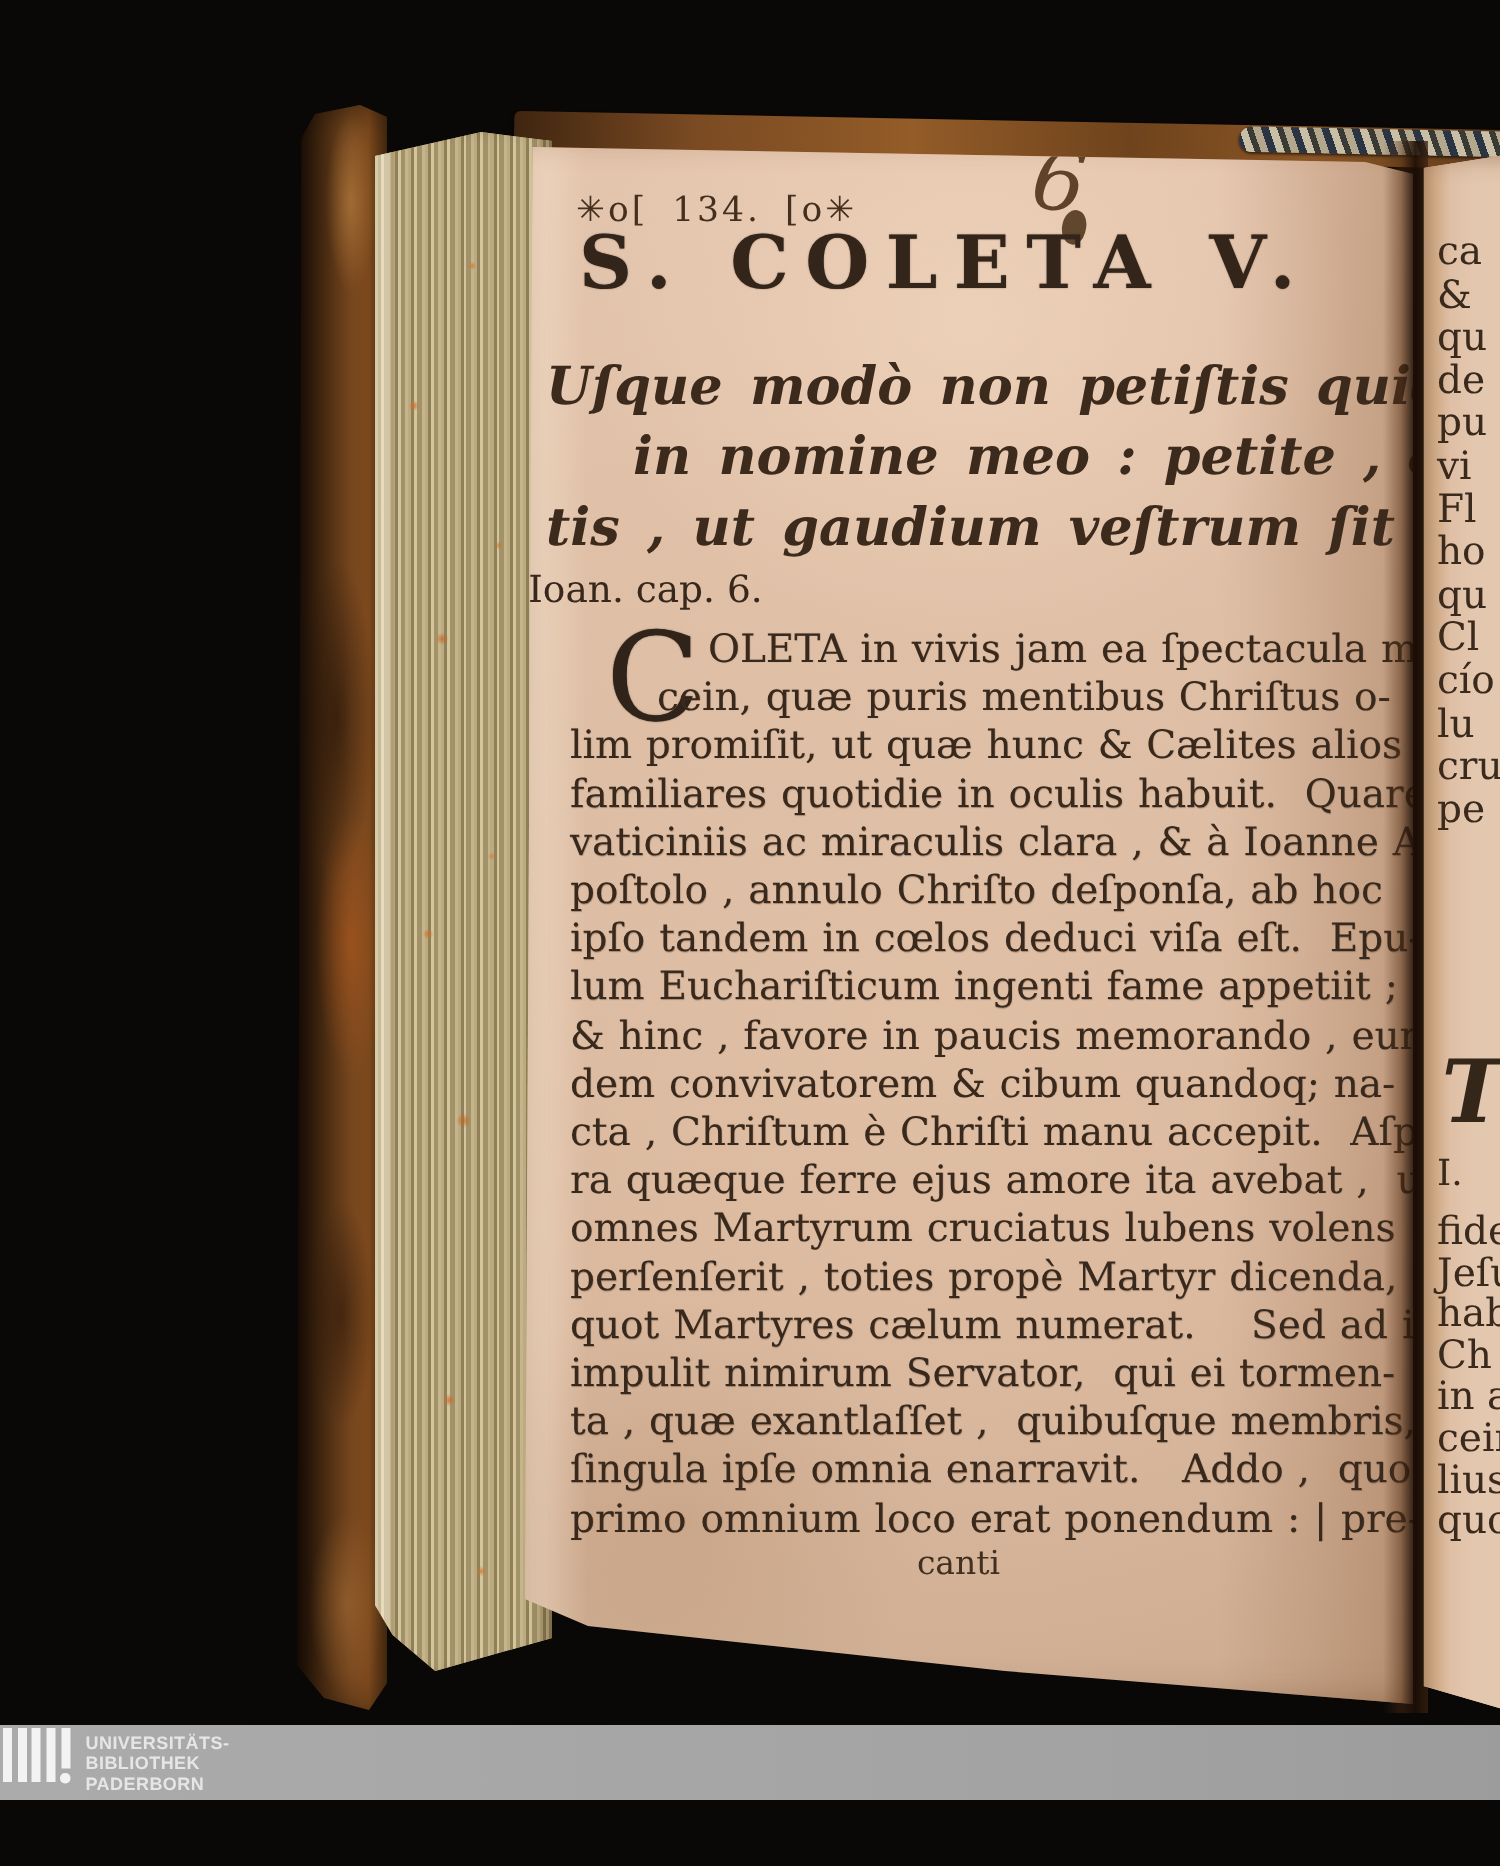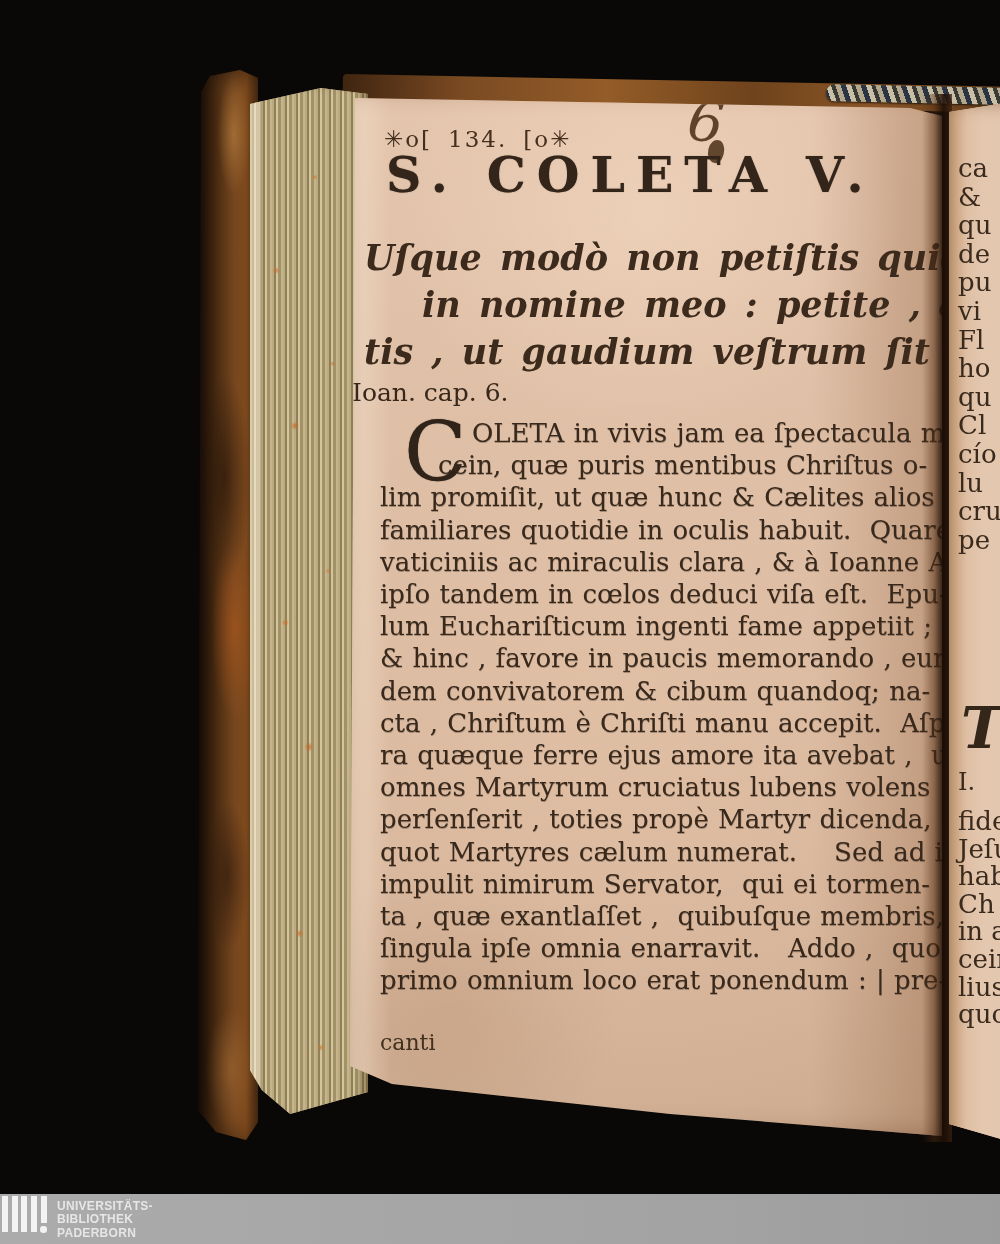--- a/index.html
+++ b/index.html
@@ -80,41 +80,41 @@
   .ep-line:nth-child(2){padding-left:58px;}
   .reference{position:absolute;top:290px;left:2px;font-size:25px;color:#38281b;}
   .dropcap{position:absolute;top:324px;left:54px;font-size:82px;line-height:1;
     color:#30231a;text-shadow:0 0 1px rgba(48,35,26,.7);}
   .bodytext{position:absolute;top:329px;left:30px;width:546px;
     font-size:26px;line-height:32.2px;word-spacing:1px;
     text-shadow:0.3px 0.5px 0.6px rgba(56,41,28,.35);}
   .b-line{white-space:pre;}
   .b-line:nth-child(1){padding-left:92px;}
   .b-line:nth-child(2){padding-left:58px;}
-  .catchword{position:absolute;top:942px;left:30px;width:546px;text-align:left;
+  .catchword{position:absolute;top:942px;left:30px;width:546px;text-align:center;
     padding-right:28px;box-sizing:border-box;font-size:22px;color:#41301f;}
 
   
   .gutter{position:absolute;left:922px;top:94px;width:30px;height:1048px;
     background:linear-gradient(90deg,rgba(70,40,20,0),rgba(80,45,20,.45) 40%,rgba(28,14,6,.9) 72%,rgba(60,34,15,.75));}
   .facing{position:absolute;left:949px;top:102px;width:62px;height:1040px;color:#3a2a1d;
     background:
       linear-gradient(90deg,#b6916f 0,#cfa986 8px,#dfc0a6 18px,#e3c7ae 34px),
       #e0c3aa;
     clip-path:polygon(0 10px,100% 0,100% 100%,0 1022px);
     box-shadow:inset 0 12px 16px -10px rgba(110,70,40,.5);}
   .f-top{position:absolute;top:52px;left:9px;font-size:26px;line-height:28.6px;}
   .f-line{white-space:pre;}
   .f-initial{position:absolute;top:592px;left:12px;font-size:58px;font-style:italic;
     font-weight:600;color:#35261a;}
   .f-numeral{position:absolute;top:666px;left:9px;font-size:24px;}
   .f-bottom{position:absolute;top:706px;left:9px;font-size:26px;line-height:27.6px;}
 
   
-  .footer-band{position:absolute;left:0;top:1194px;width:1000px;height:50px;
+  .footer-band{position:absolute;left:0;top:1150px;width:1000px;height:50px;
     background:linear-gradient(90deg,#ababab,#a3a3a3 70%,#9c9c9c);}
   .logo{position:absolute;left:2px;top:2px;display:flex;gap:3.6px;}
   .bar{display:block;width:6px;height:36px;background:#f3f3f3;}
   .bar-excl{display:flex;flex-direction:column;align-items:center;gap:3px;}
   .bar-excl .bar{height:27px;}
   .dot{display:block;width:6.5px;height:6.5px;border-radius:50%;background:#f3f3f3;}
   .lib-text{position:absolute;left:57px;top:6px;
     font-family:"Liberation Sans",sans-serif;font-size:12px;line-height:13.4px;
     font-weight:bold;letter-spacing:.3px;color:#e6e6e6;}
 </style>
@@ -144,20 +144,21 @@
       </div>
     <div class="reference">Ioan.  cap. 6.</div>
 
     <div class="dropcap">C</div>
     <div class="bodytext">
         <div class="b-line">OLETA in vivis jam ea ſpectacula me-</div>
         <div class="b-line">cein, quæ puris mentibus Chriſtus o-</div>
         <div class="b-line">lim promiſit, ut quæ hunc &amp; Cælites alios</div>
         <div class="b-line">familiares quotidie in oculis habuit.  Quare</div>
         <div class="b-line">vaticiniis ac miraculis clara , &amp; à Ioanne A-</div>
+        <div class="b-line">poſtolo , annulo Chriſto deſponſa, ab hoc</div>
         <div class="b-line">ipſo tandem in cœlos deduci viſa eſt.  Epu-</div>
         <div class="b-line">lum Euchariſticum ingenti fame appetiit ;</div>
         <div class="b-line">&amp; hinc , favore in paucis memorando , eun-</div>
         <div class="b-line">dem convivatorem &amp; cibum quandoq; na-</div>
         <div class="b-line">cta , Chriſtum è Chriſti manu accepit.  Aſpe-</div>
         <div class="b-line">ra quæque ferre ejus amore ita avebat ,  ut</div>
         <div class="b-line">omnes Martyrum cruciatus lubens volens</div>
         <div class="b-line">perſenſerit , toties propè Martyr dicenda,</div>
         <div class="b-line">quot Martyres cælum numerat.    Sed ad id</div>
         <div class="b-line">impulit nimirum Servator,  qui ei tormen-</div>

